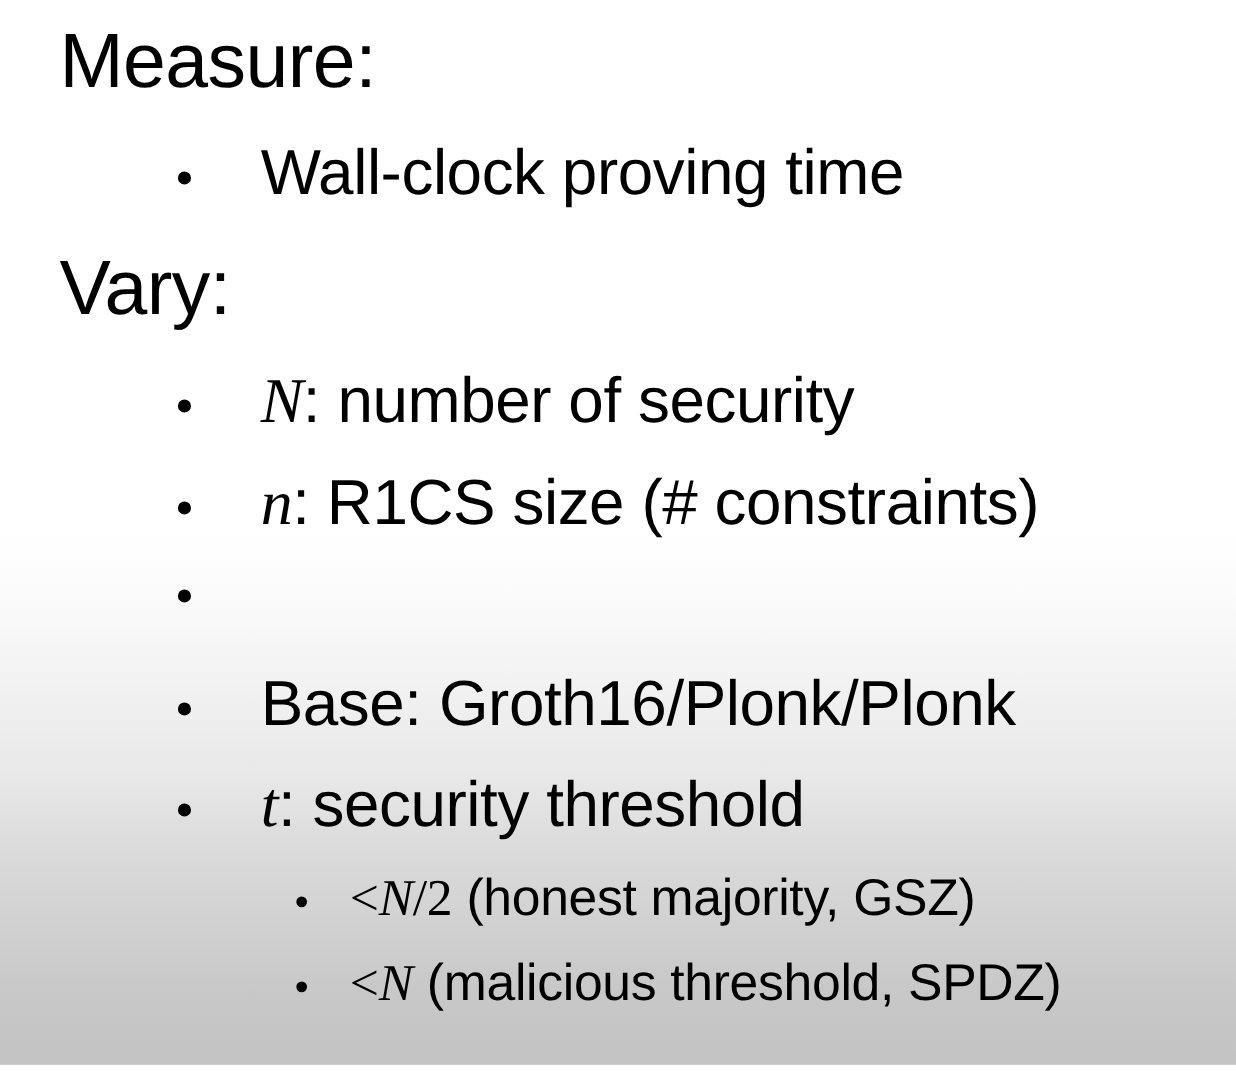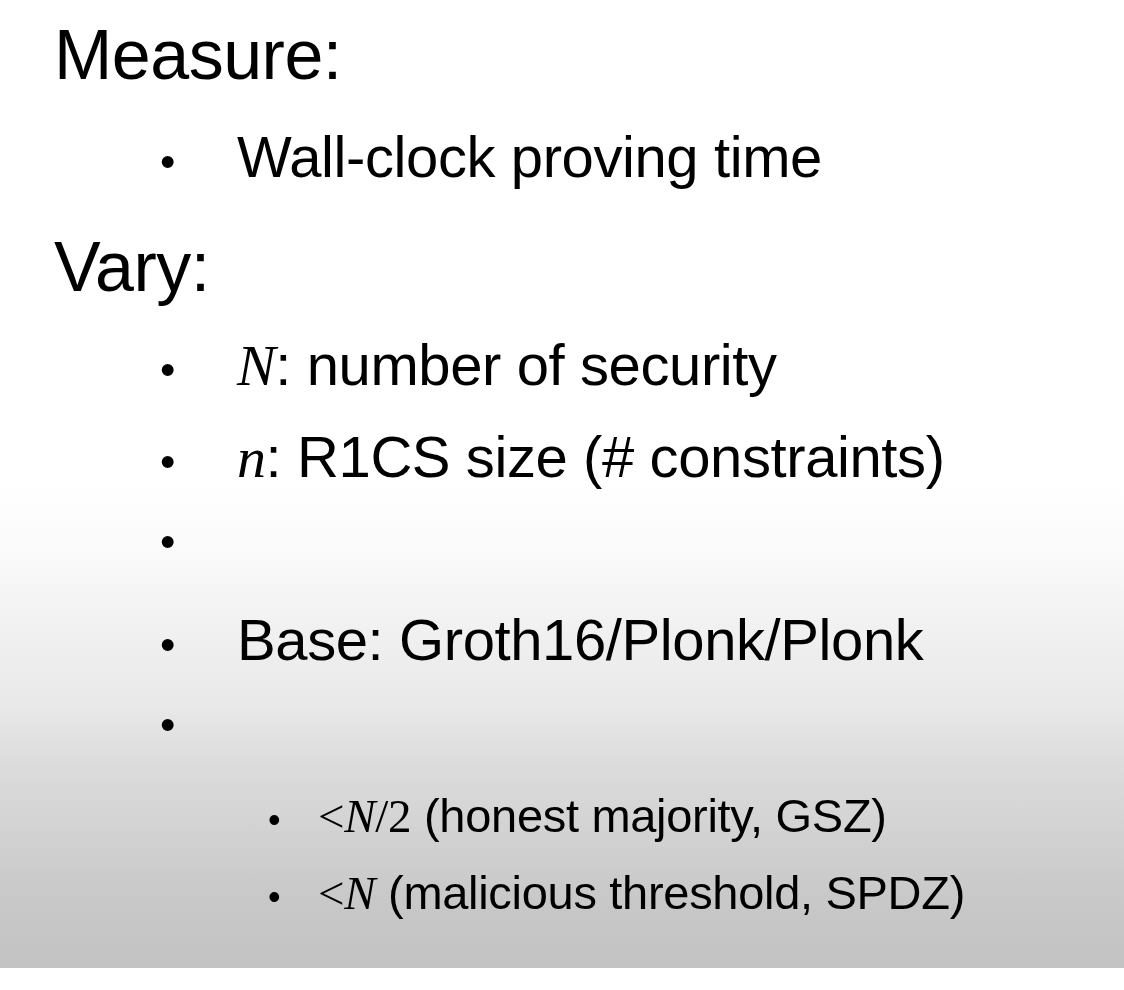--- a/index.html
+++ b/index.html
@@ -123,21 +123,21 @@
 <div id="slide">
   <div class="content">
 
     <div class="line heading" style="left:54px; top:20px;">Measure:</div>
 
     <div class="line bullet-l1" style="left:160px; top:128px;">
       <span class="marker">•</span>
       <span class="btext"><span>Wall-clock proving time</span></span>
     </div>
 
-    <div class="line heading" style="left:54px; top:232px;">Vary:</div>
+    <div class="line heading" style="left:54px; top:226px;">Vary:</div>
 
     <div class="line bullet-l1" style="left:160px; top:336px;">
       <span class="marker">•</span>
       <span class="btext"><span class="mathvar">N</span><span>: number of security</span></span>
     </div>
 
     <div class="line bullet-l1" style="left:160px; top:428px;">
       <span class="marker">•</span>
       <span class="btext"><span class="mathvar">n</span><span>: R1CS size (# constraints)</span></span>
     </div>
@@ -146,20 +146,21 @@
       <span class="marker">•</span>
     </div>
 
     <div class="line bullet-l1" style="left:160px; top:611px;">
       <span class="marker">•</span>
       <span class="btext"><span>Base: Groth16/Plonk/Plonk</span></span>
     </div>
 
     <div class="line bullet-l1" style="left:160px; top:703px;">
       <span class="marker">•</span>
+      <span class="btext"><span class="mathvar">t</span><span>: security threshold</span></span>
     </div>
 
     <div class="line bullet-l2" style="left:268px; top:792px;">
       <span class="marker">•</span>
       <span class="btext"><span class="mathop">&lt;</span><span class="mathvar">N</span><span class="mathop">/2</span><span> (honest majority, GSZ)</span></span>
     </div>
 
     <div class="line bullet-l2" style="left:268px; top:869px;">
       <span class="marker">•</span>
       <span class="btext"><span class="mathop">&lt;</span><span class="mathvar">N</span><span> (malicious threshold, SPDZ)</span></span>

